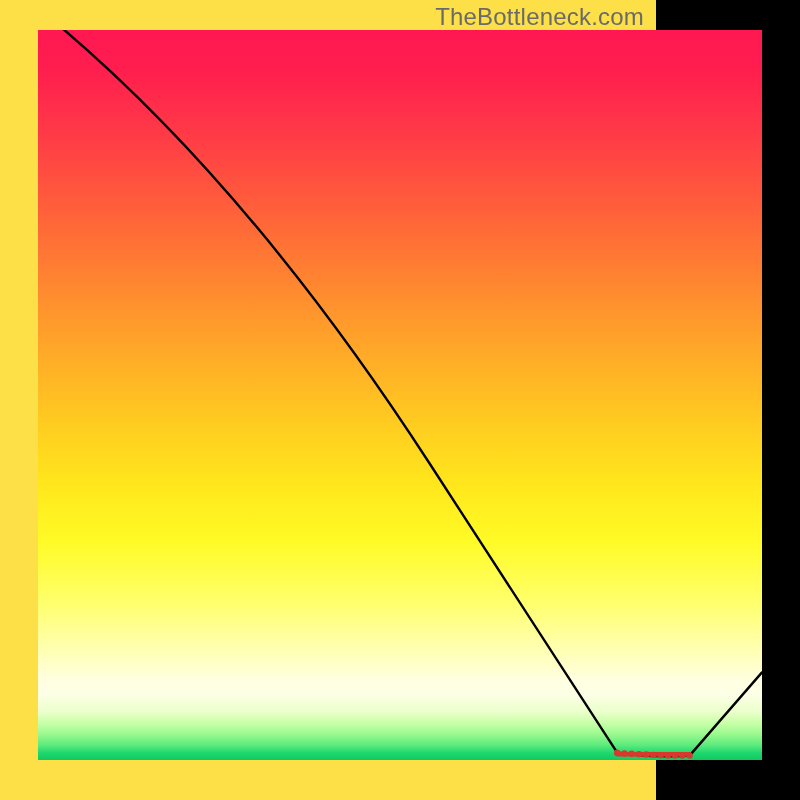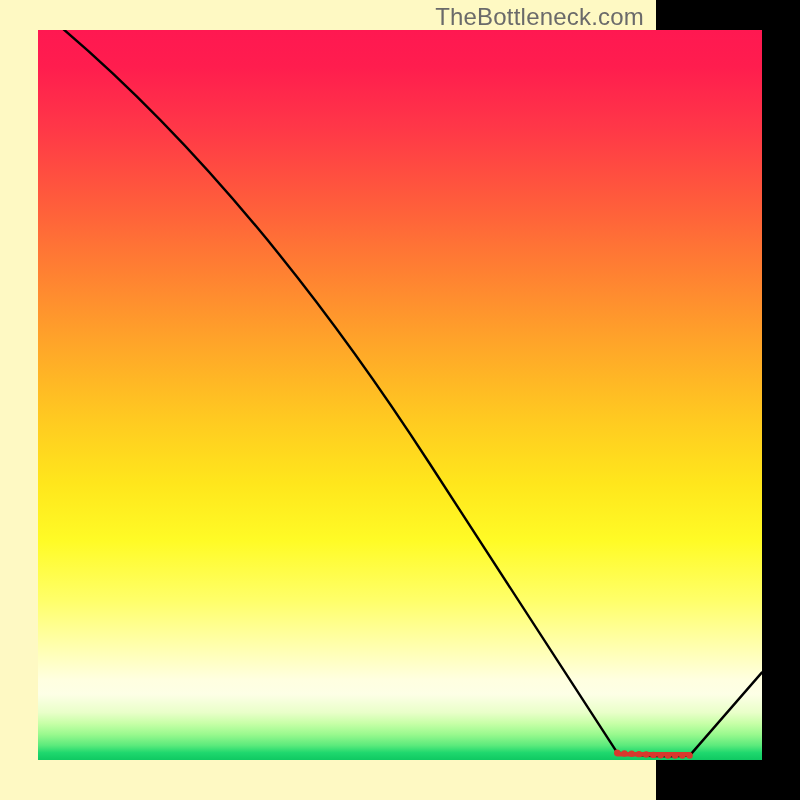--- a/index.html
+++ b/index.html
@@ -8,21 +8,21 @@
     width: 800px;
     height: 800px;
     background: #000;
     overflow: hidden;
     font-family: Arial, Helvetica, sans-serif;
   }
   .frame {
     position: relative;
     width: 656px;
     height: 800px;
-    background: #fef9c3;
+    background: #fde047;
   }
   .watermark {
     position: absolute;
     top: 3px;
     right: 12px;
     color: #6a6a6a;
     font-size: 24px;
     font-weight: 500;
     letter-spacing: 0.2px;
   }

